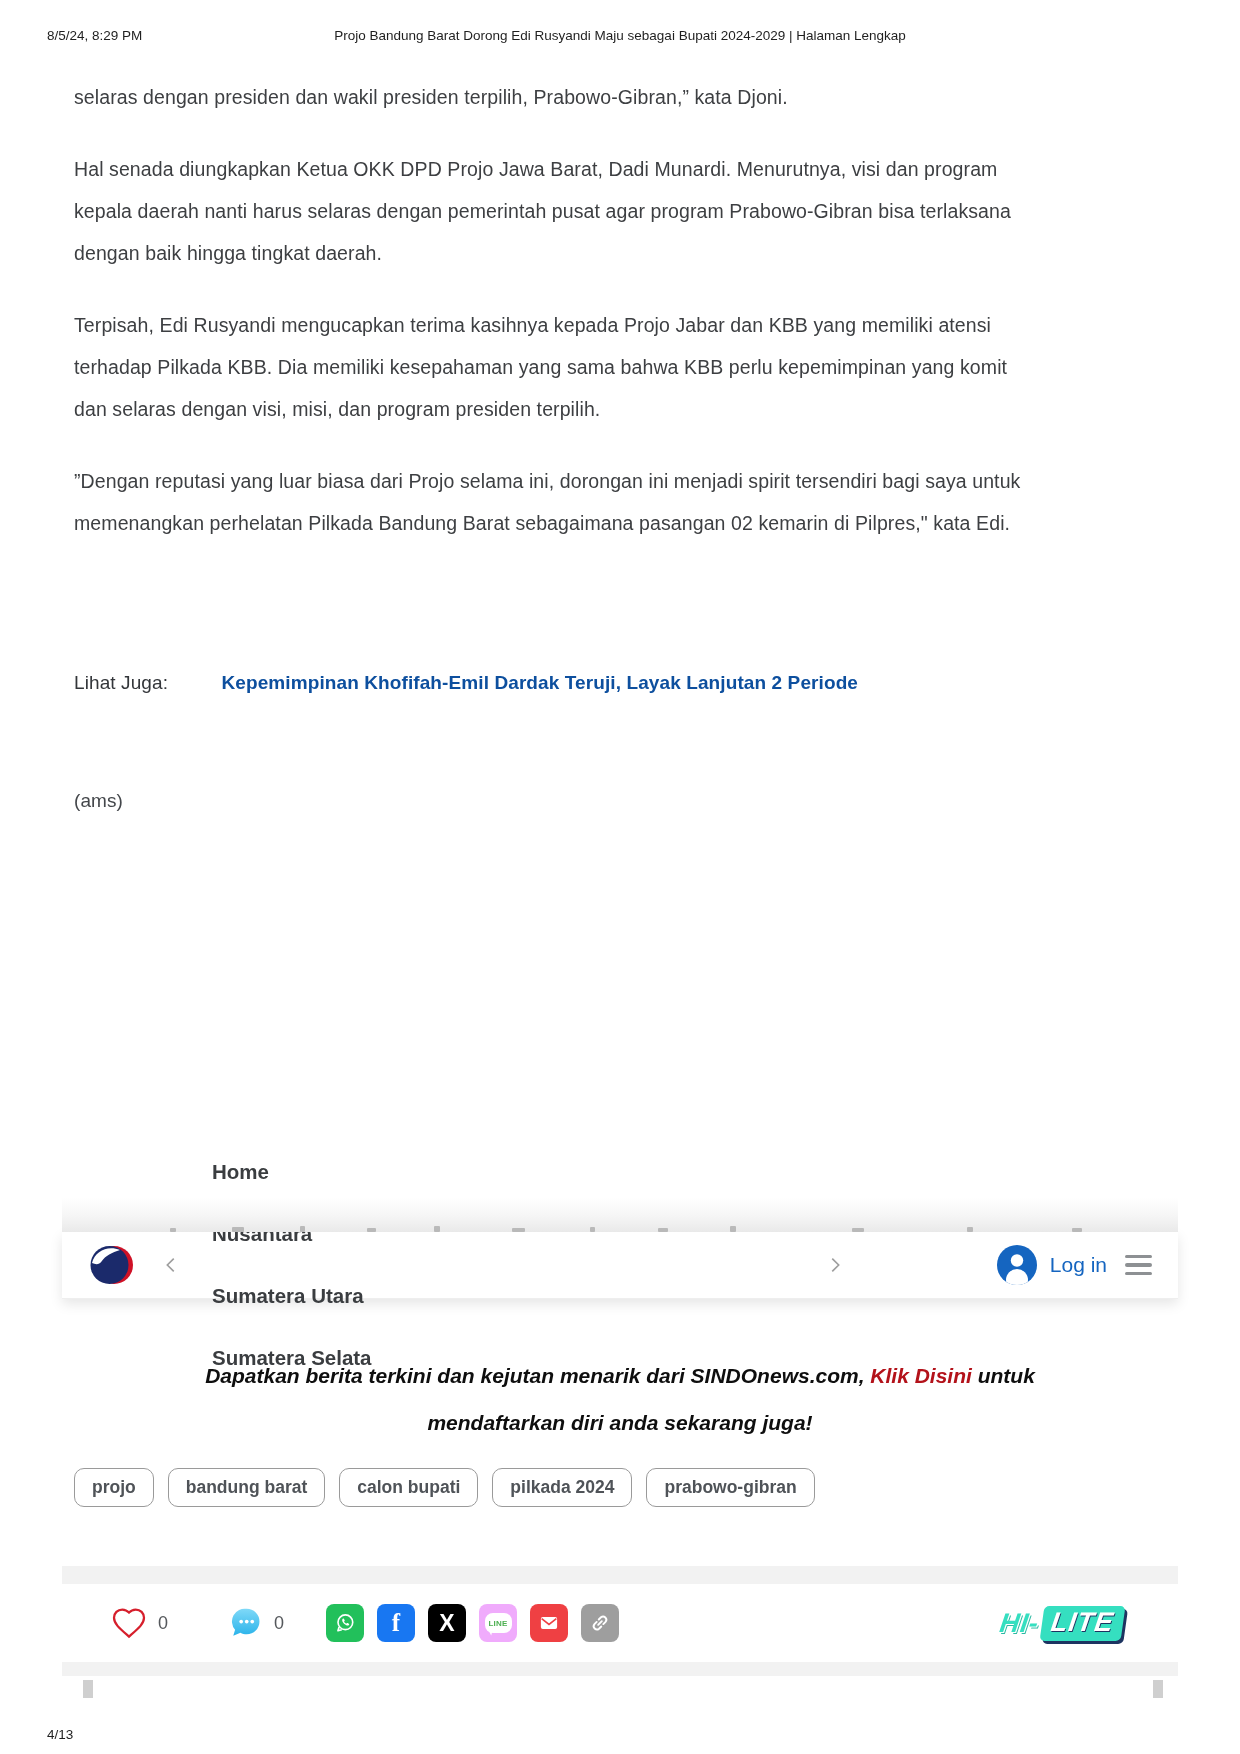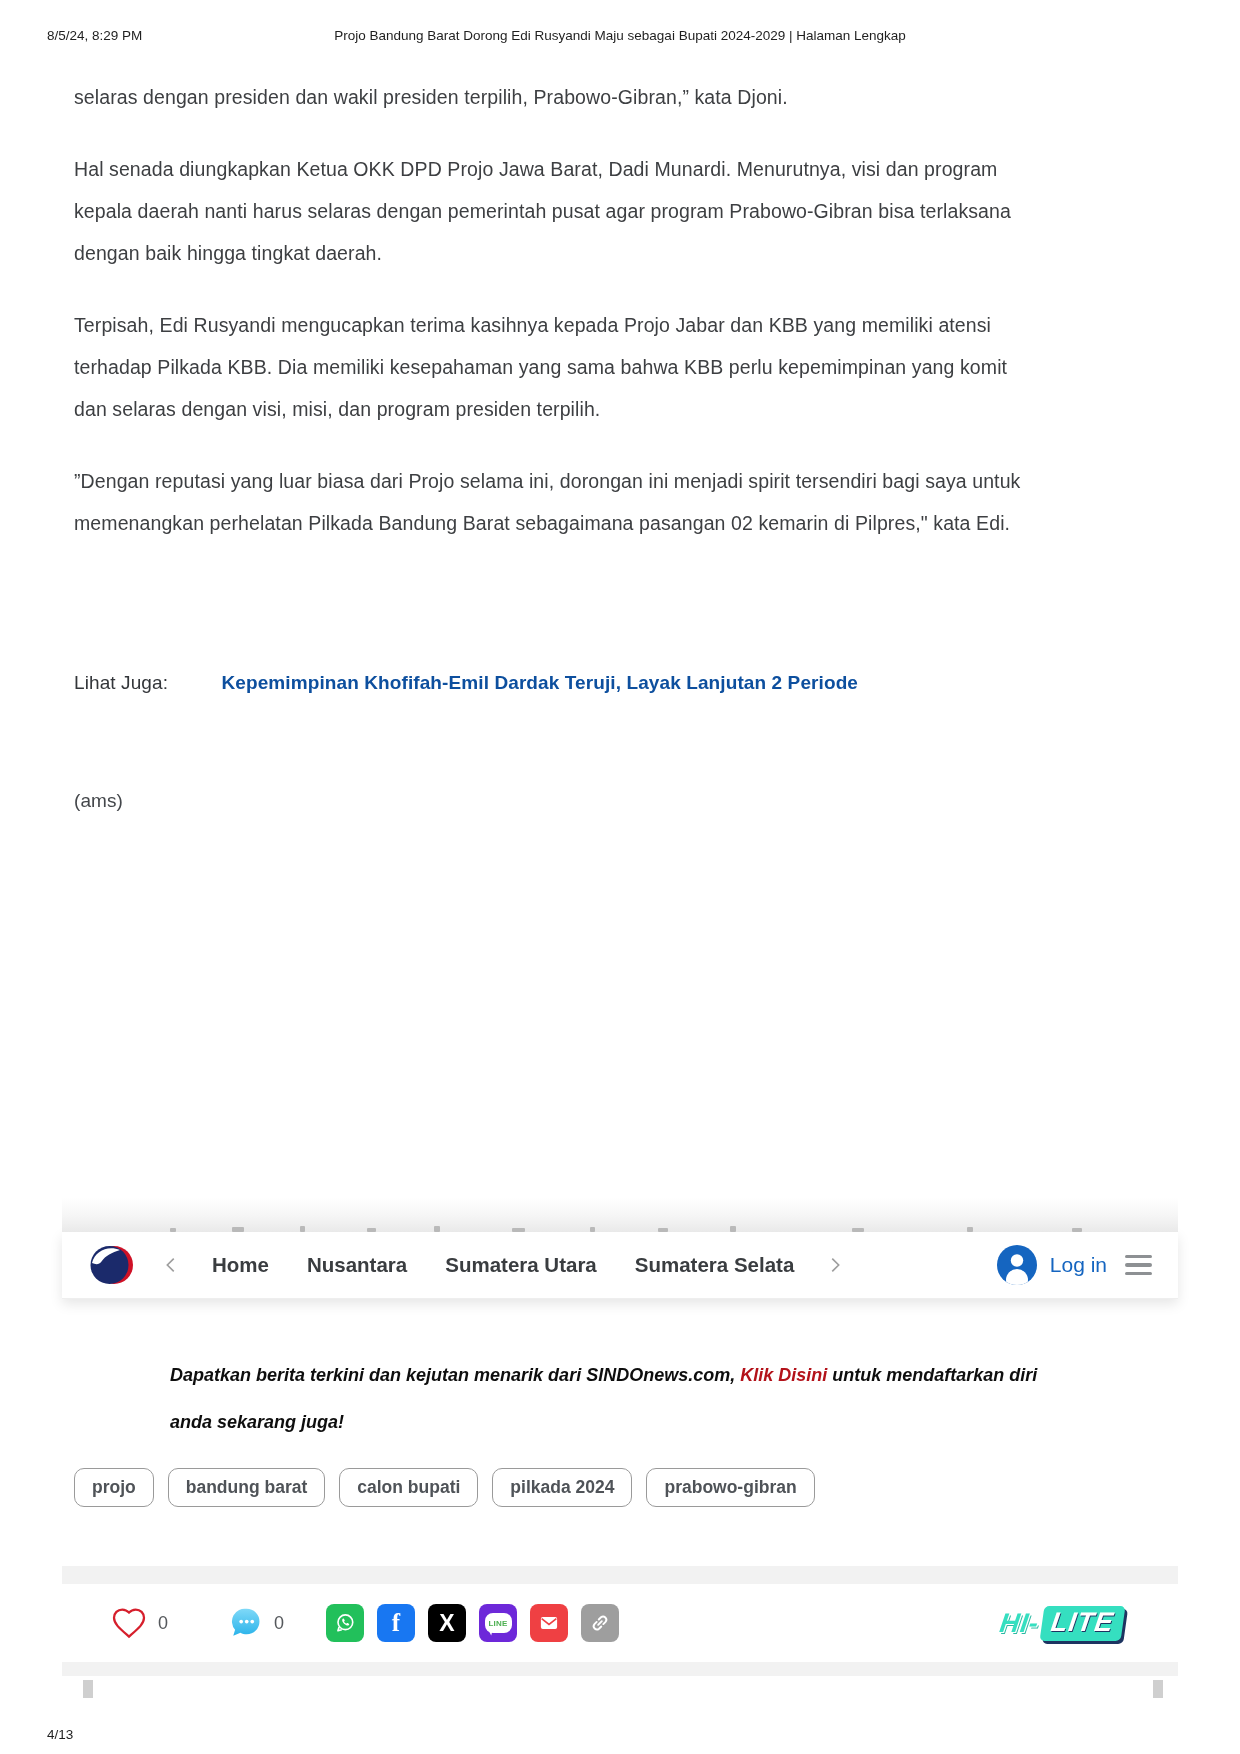--- a/index.html
+++ b/index.html
@@ -27,30 +27,30 @@
   .cutoff-strip{height:34px;background:linear-gradient(180deg,#ffffff 0%,#f5f5f5 55%,#e9e9e9 100%);
     position:relative;overflow:hidden;}
   .cutoff-strip i{position:absolute;bottom:0;background:#a8a8a8;opacity:.75;border-radius:1px;}
   .nav-bar{height:66px;background:#ffffff;display:flex;align-items:center;
     padding:0 26px;box-shadow:0 5px 12px rgba(0,0,0,.10);border-bottom:1px solid #eee;}
   .logo{width:46px;height:46px;flex:0 0 auto;margin-right:26px;}
   .chev{width:22px;height:22px;flex:0 0 auto;}
   .chev-left{margin-right:30px;}
   .chev-right{margin-left:6px;}
   .nav-menu{display:flex;gap:38px;width:606px;overflow:hidden;white-space:nowrap;
-    font-weight:700;font-size:20.5px;color:#3a3d40;}
+    font-weight:700;font-size:20.5px;color:#3a3d40;flex-direction:column;}
   .nav-item{cursor:pointer;}
   .nav-spacer{flex:1;}
   .avatar{width:40px;height:40px;margin-right:13px;flex:0 0 auto;}
   .login{color:#1565c0;font-size:21px;font-weight:500;margin-right:18px;cursor:pointer;}
   .hamburger{display:flex;flex-direction:column;gap:5px;cursor:pointer;}
   .hamburger span{display:block;width:27px;height:3.5px;background:#8d9093;border-radius:2px;}
   
-  .promo{position:absolute;top:1352px;left:170px;right:170px;
-    font-style:italic;font-weight:700;font-size:18px;line-height:47px;color:#0e0e0e;}
+  .promo{position:absolute;top:1352px;left:170px;right:170px;text-align:center;
+    font-style:italic;font-weight:700;font-size:21px;line-height:47px;color:#0e0e0e;}
   .promo-link{color:#b3121a;cursor:pointer;}
   
   .tags{position:absolute;top:1468px;left:74px;display:flex;gap:14px;}
   .tag{border:1.5px solid #9a9a9a;border-radius:10px;padding:8px 17px;
     font-weight:700;font-size:17.5px;color:#4f5358;cursor:pointer;white-space:nowrap;}
   
   .strip{position:absolute;left:62px;width:1116px;background:#f2f2f2;}
   .strip-top{top:1566px;height:18px;}
   .strip-bottom{top:1662px;height:14px;}
   .share-card{position:absolute;top:1584px;left:62px;width:1116px;height:78px;
@@ -59,21 +59,21 @@
   .comment-group{display:flex;align-items:center;gap:10px;margin-left:60px;}
   .count{font-size:18px;color:#55585c;}
   .heart-icon{width:38px;height:36px;cursor:pointer;}
   .bubble-icon{width:36px;height:34px;cursor:pointer;}
   .icon-row{display:flex;gap:13px;margin-left:42px;}
   .sq{width:38px;height:38px;border-radius:8px;display:flex;align-items:center;
     justify-content:center;cursor:pointer;}
   .sq-wa{background:#22c05b;}
   .sq-fb{background:#1877f2;color:#fff;font-weight:700;font-size:25px;font-family:"Liberation Serif",serif;}
   .sq-x{background:#000;color:#fff;font-weight:800;font-size:23px;}
-  .sq-line{background:#6d28d9;position:relative;}
+  .sq-line{background:#f0abfc;position:relative;}
   .line-bubble{width:27px;height:20px;background:#fff;border-radius:8px;display:flex;
     align-items:center;justify-content:center;font-size:8px;font-weight:700;color:#4caf50;
     letter-spacing:.2px;}
   .line-tail{position:absolute;left:8px;bottom:7px;width:0;height:0;
     border-left:5px solid transparent;border-top:6px solid #fff;transform:rotate(14deg);}
   .sq-mail{background:#ef4043;}
   .sq-link{background:#9e9e9e;}
   .share-spacer{flex:1;}
   
   .hilite{display:flex;align-items:center;margin-right:56px;font-style:italic;

